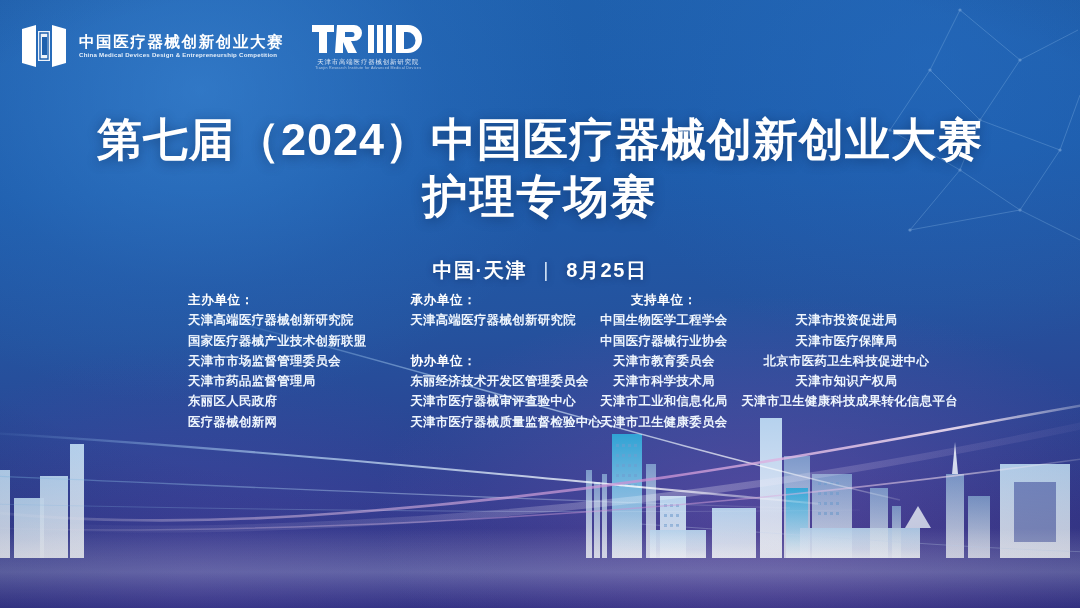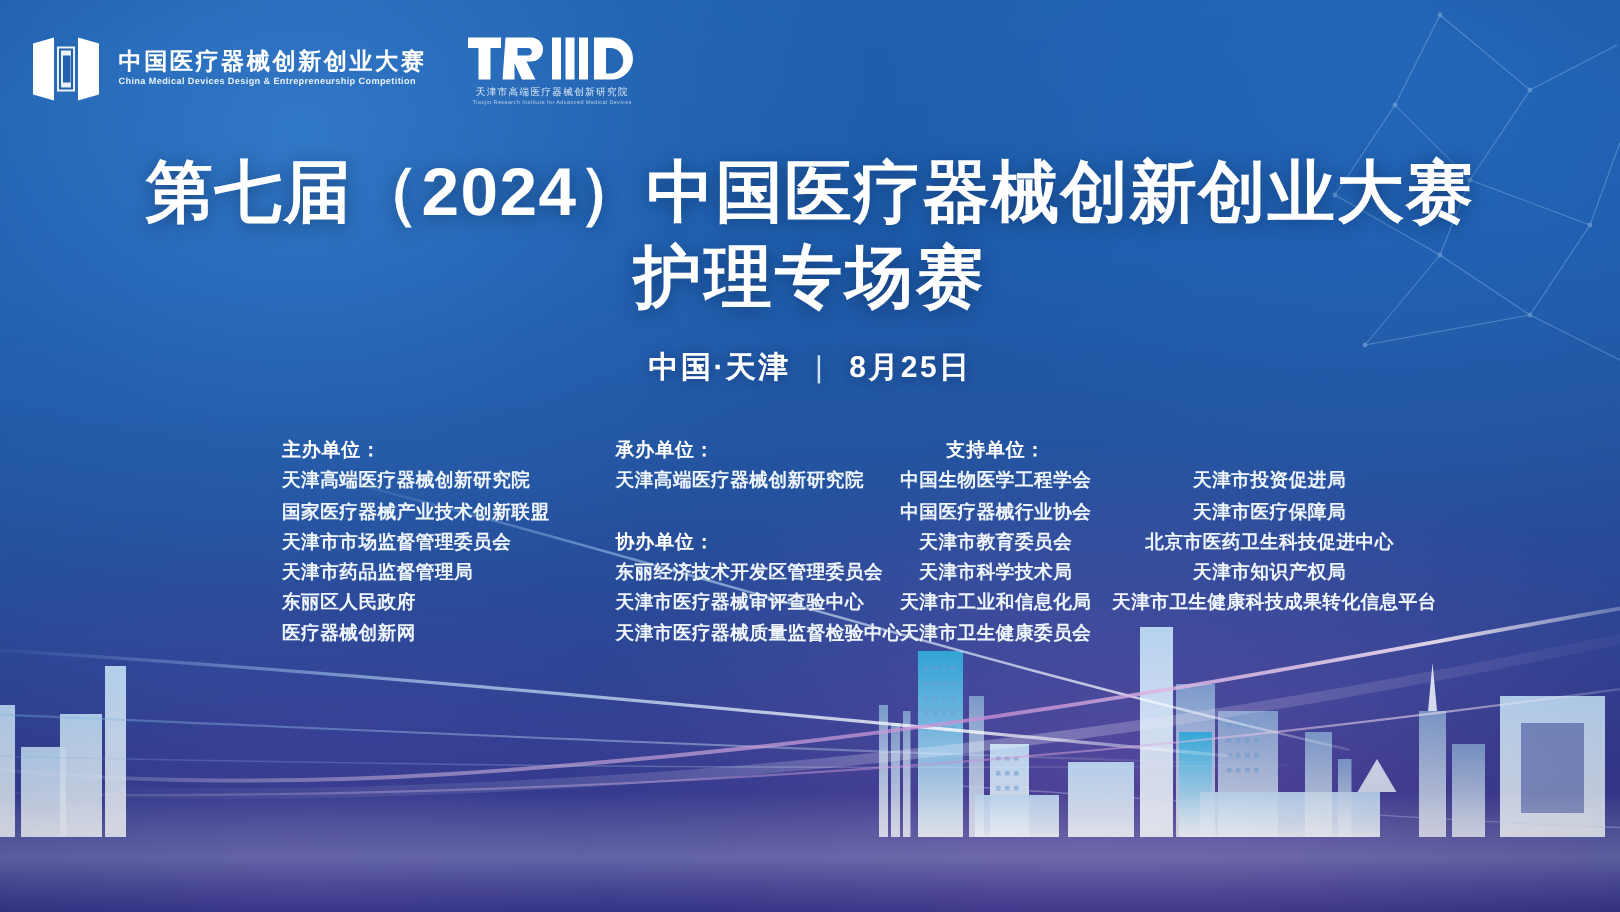--- a/index.html
+++ b/index.html
@@ -51,31 +51,31 @@
   }
   .logo-en{
     font-size:6.1px;font-weight:700;color:#e8f1fb;letter-spacing:.25px;line-height:1.05;
     white-space:nowrap;
   }
   .logo-right{margin-left:26px;display:flex;flex-direction:column;align-items:center;gap:2px;}
   .trimd{height:34px;width:116px;}
   .trimd-cn{font-size:6.4px;color:#dfe9f6;letter-spacing:.9px;white-space:nowrap;line-height:1.1;}
   .trimd-en{font-size:3.6px;color:#b9cde6;letter-spacing:.3px;white-space:nowrap;line-height:1.1;}
   
-  .title-block{position:absolute;left:0;top:100px;width:100%;text-align:center;}
+  .title-block{position:absolute;left:0;top:112px;width:100%;text-align:center;}
   .title-l1{
     font-size:45px;font-weight:700;color:#ffffff;letter-spacing:1px;line-height:1.26;
     text-shadow:0 2px 12px rgba(6,26,64,.45);
   }
   .title-l2{
     font-size:45px;font-weight:700;color:#ffffff;letter-spacing:2px;line-height:1.26;
     text-shadow:0 2px 12px rgba(6,26,64,.45);
   }
   .subtitle{
-    margin-top:18px;font-size:20px;font-weight:700;color:#ffffff;letter-spacing:1.6px;
+    margin-top:32px;font-size:20px;font-weight:700;color:#ffffff;letter-spacing:1.6px;
     text-shadow:0 1px 7px rgba(6,26,64,.4);
   }
   .sep{display:inline-block;margin:0 9px;color:#cfe1f6;font-weight:400;}
   
   .orgs{
     position:absolute;left:188px;top:290px;width:760px;
     display:flex;align-items:flex-start;
   }
   .col{display:flex;flex-direction:column;}
   .col-1{width:186px;}

